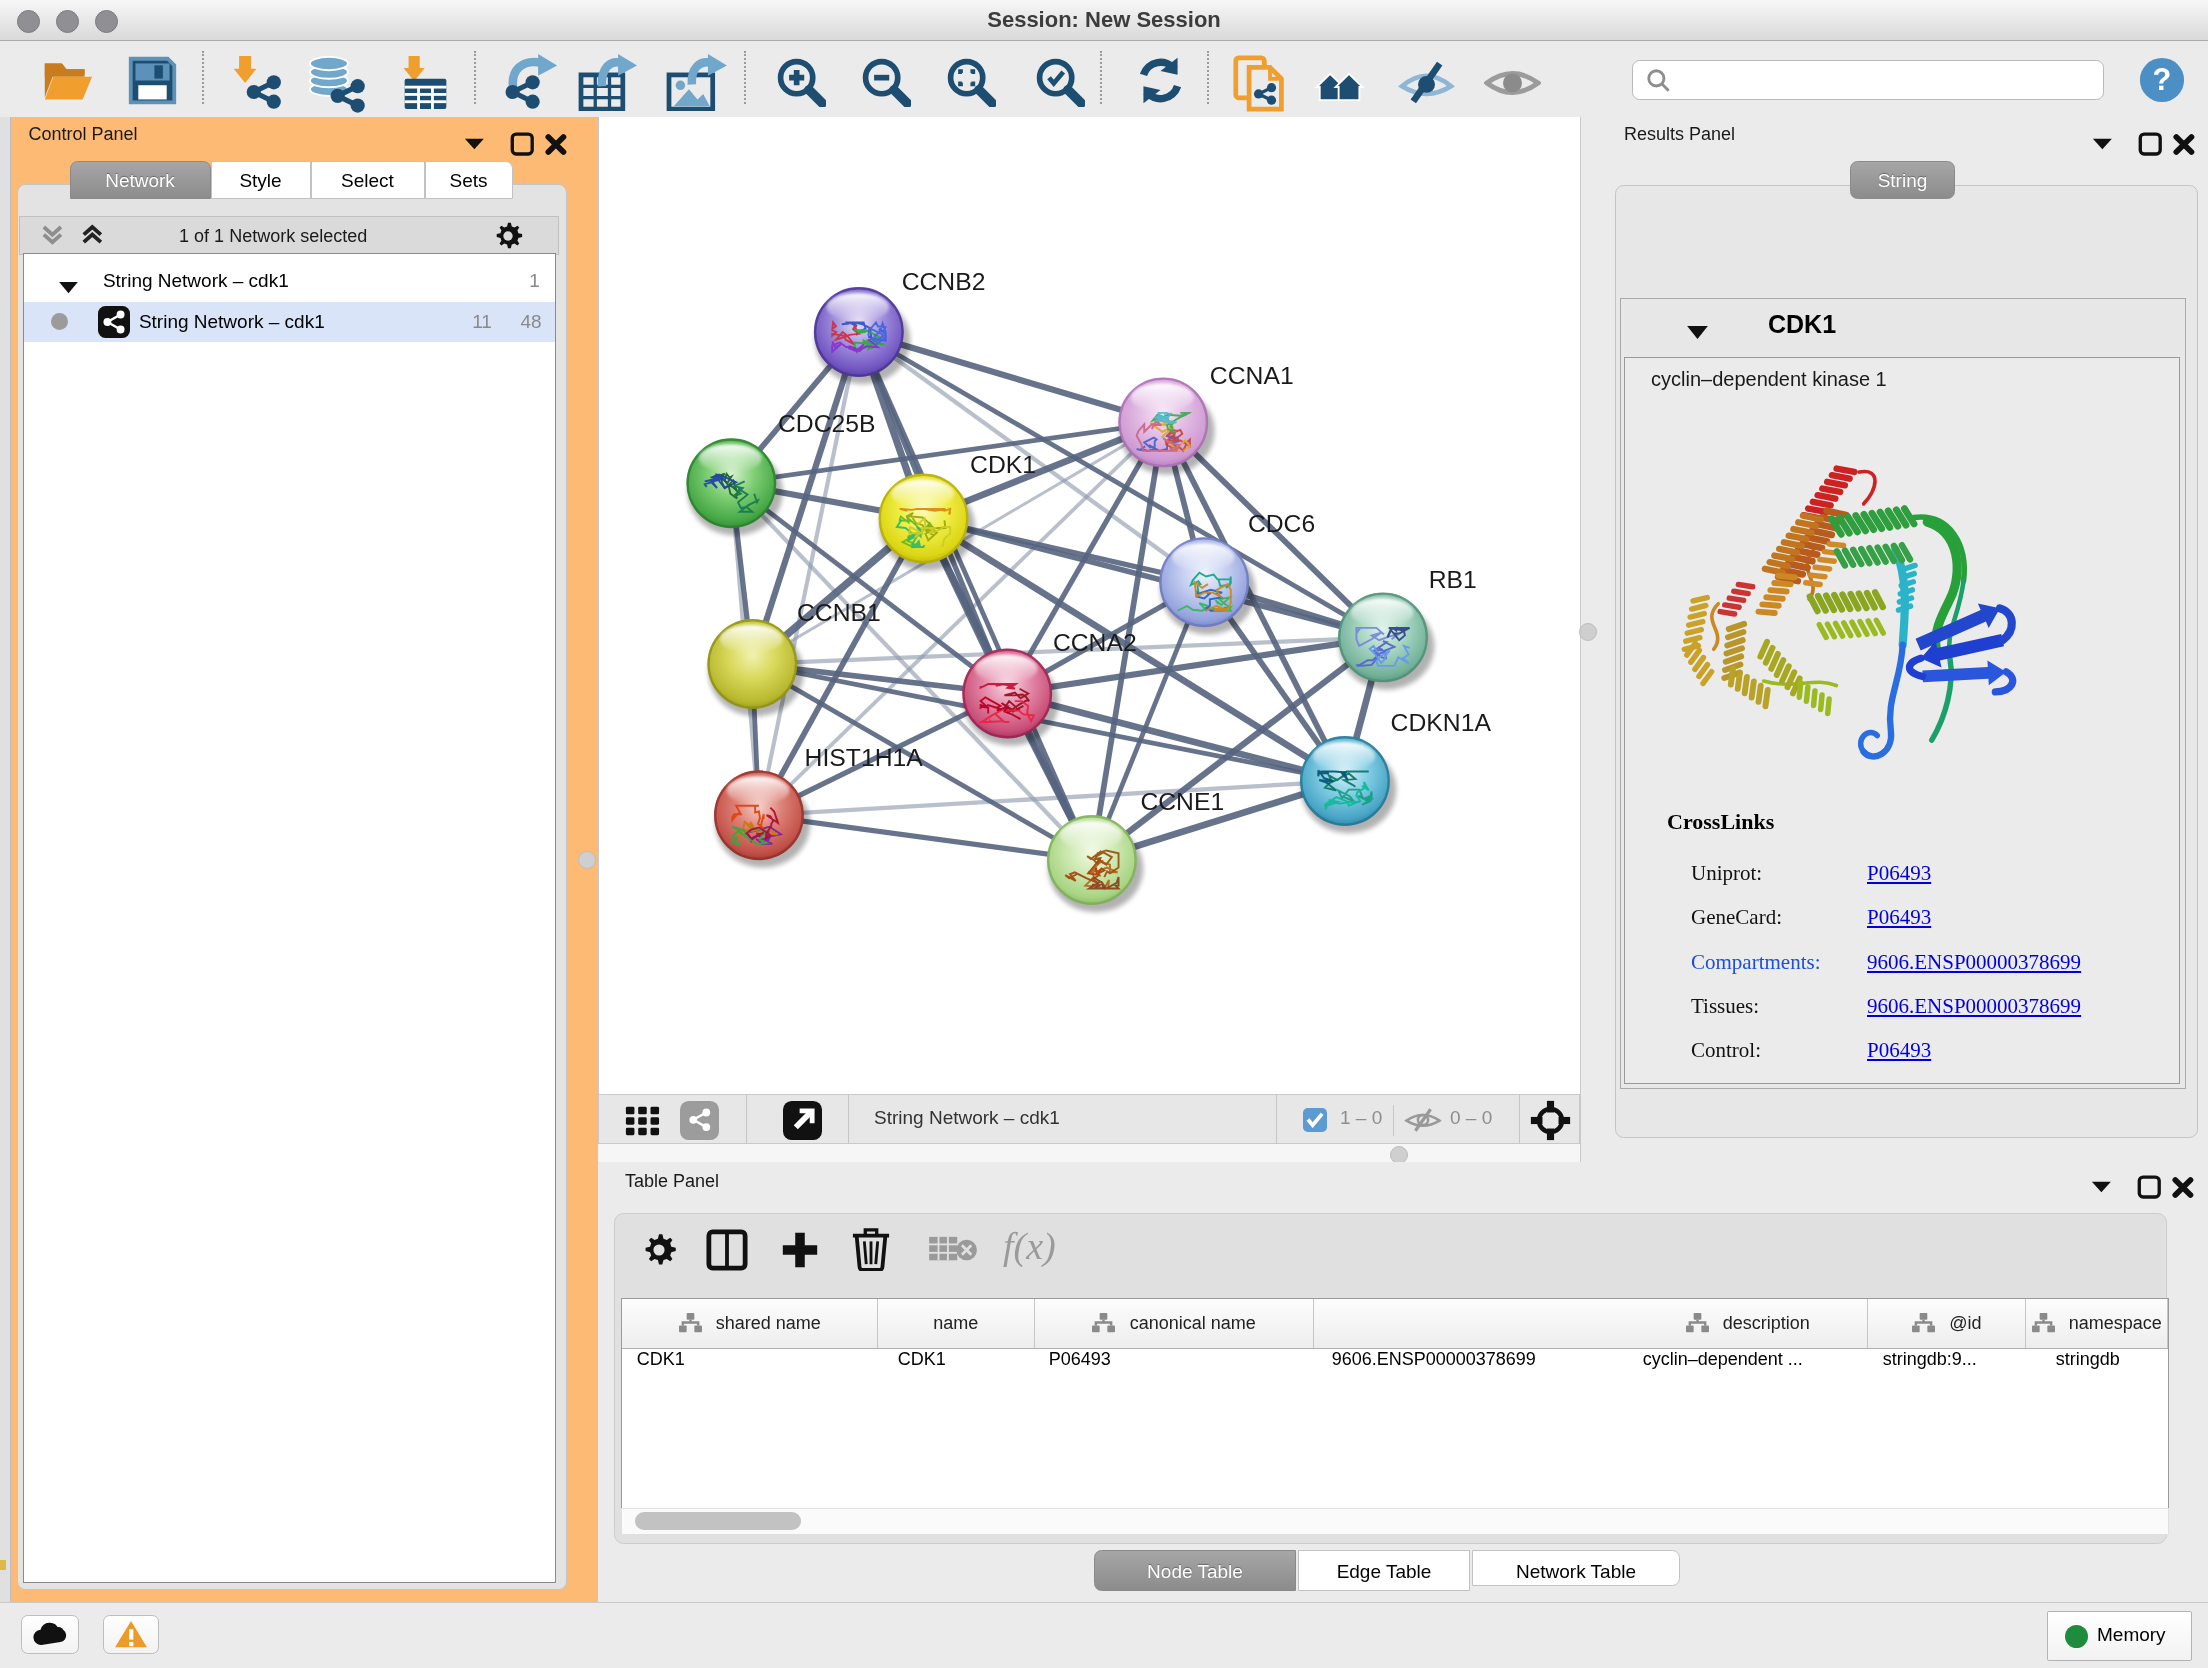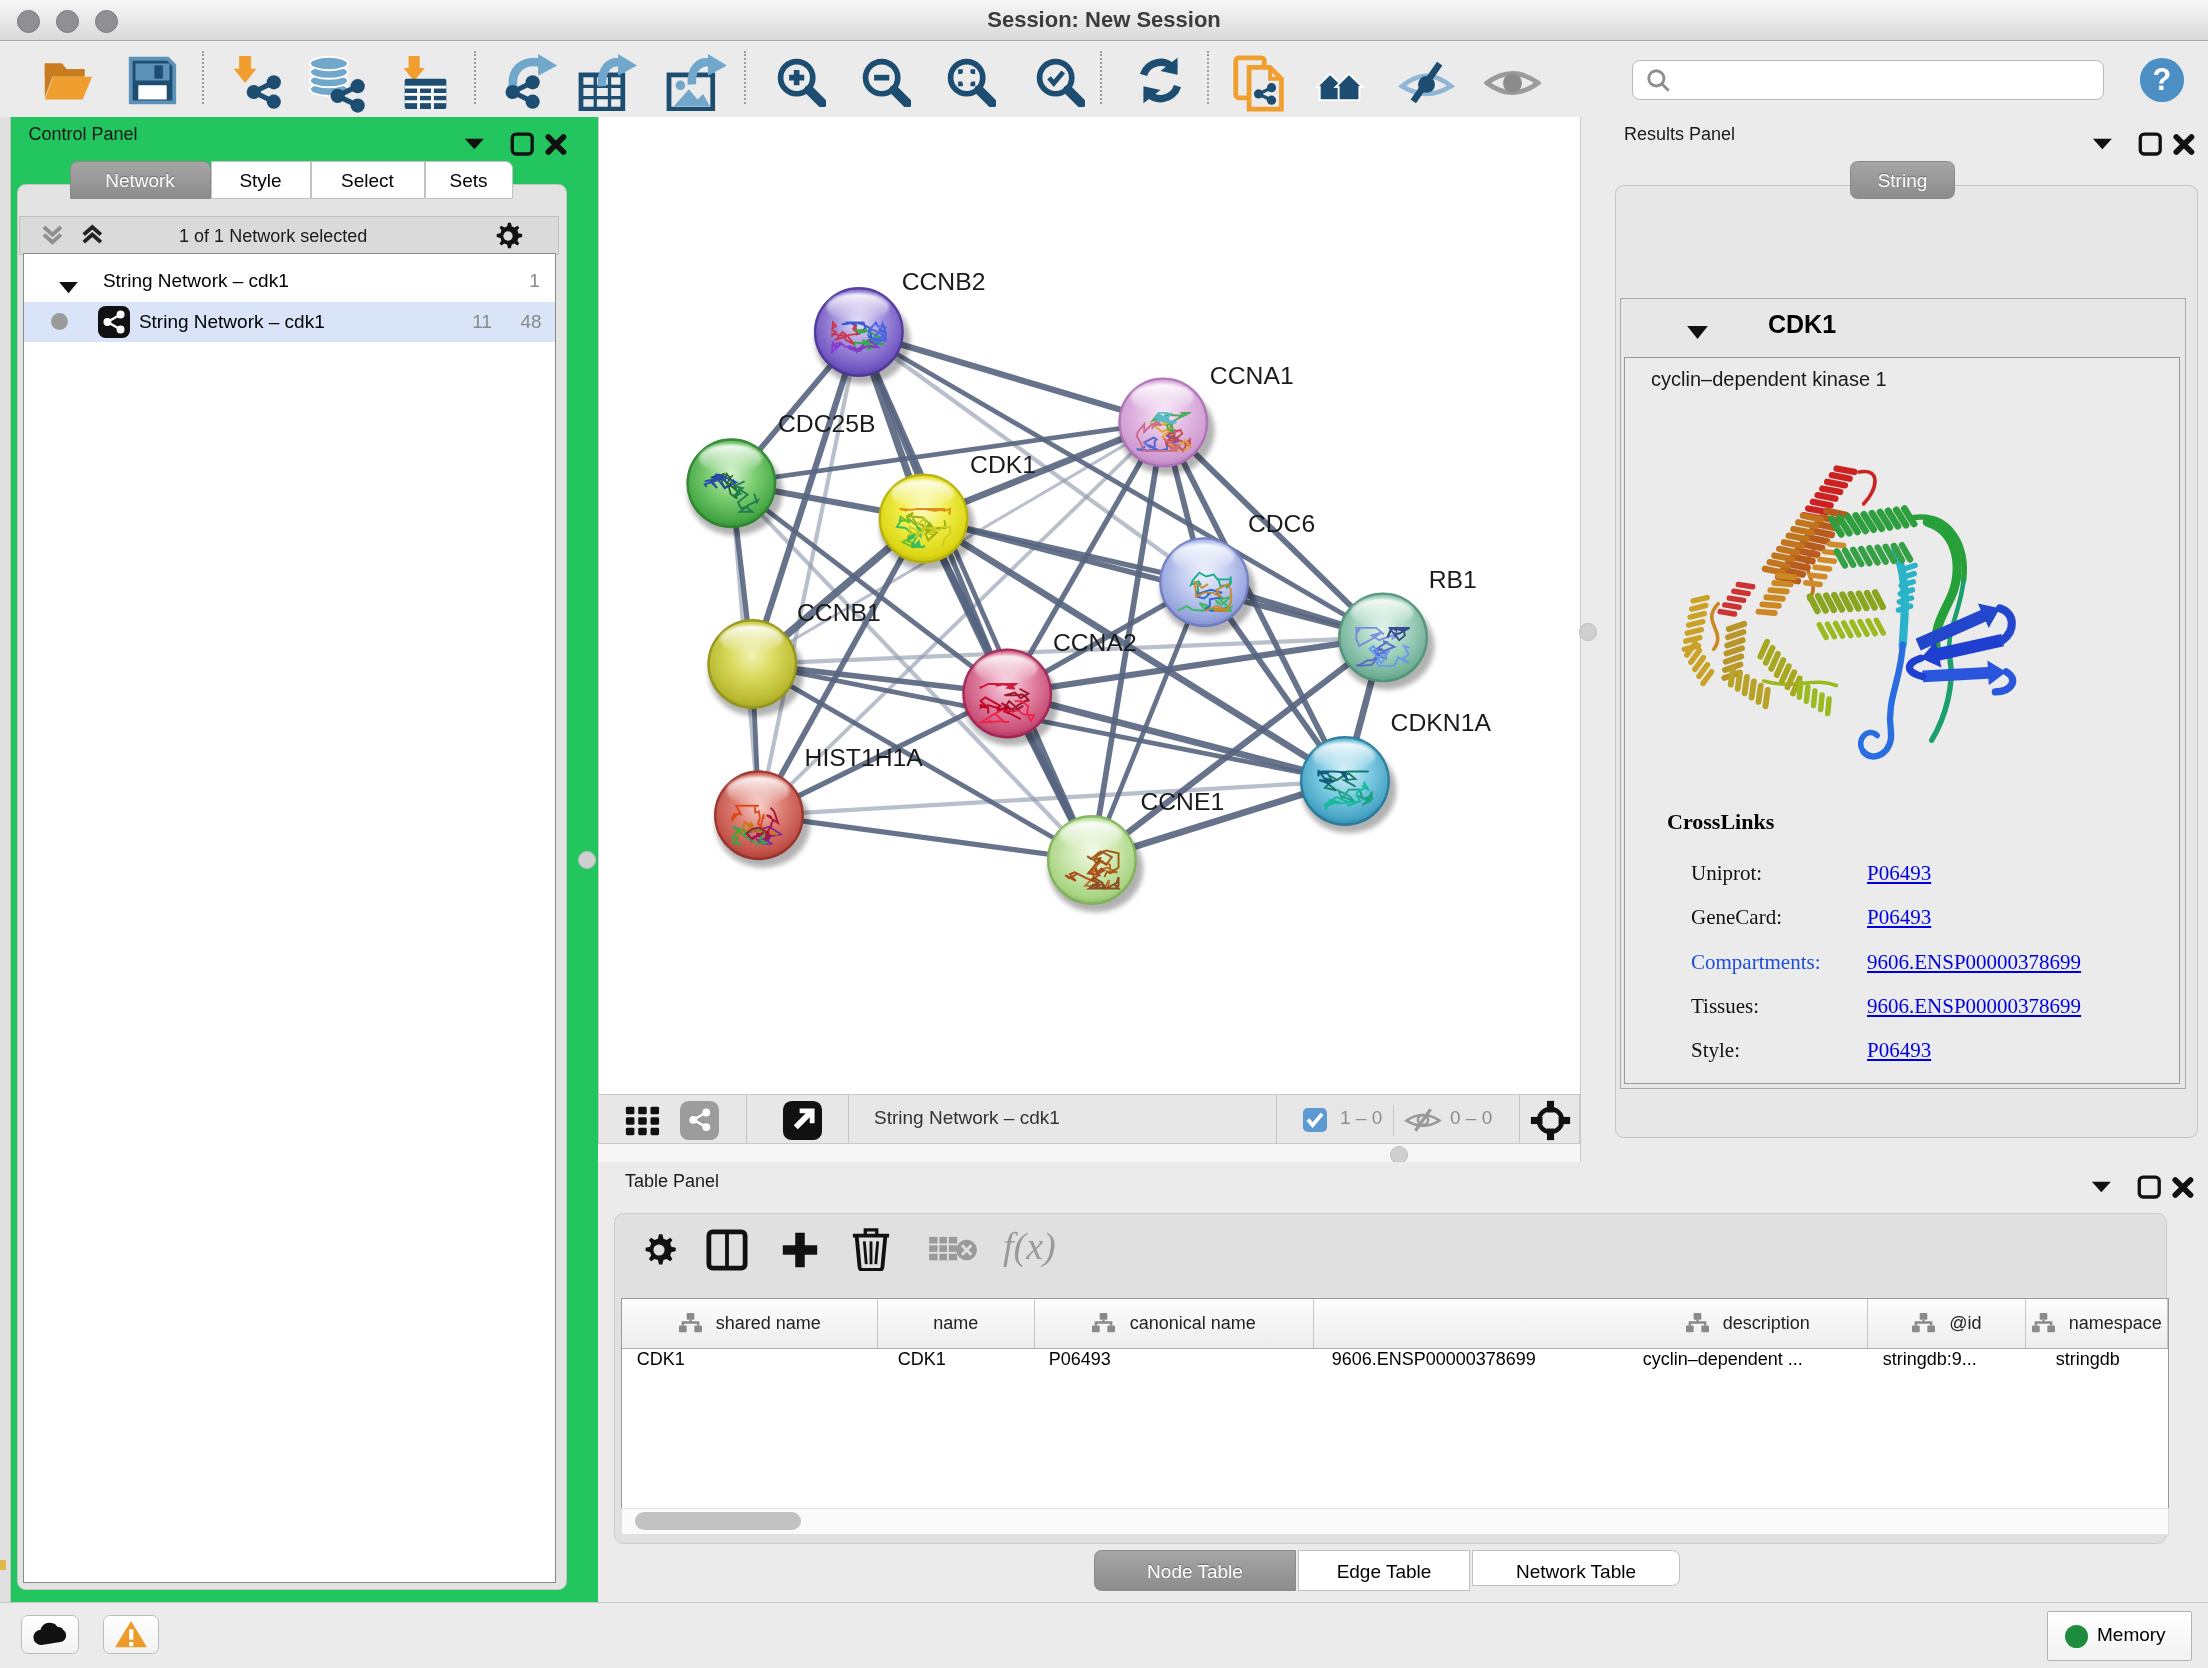--- a/index.html
+++ b/index.html
@@ -15,21 +15,21 @@
 
 #toolbar{left:0;top:41px;width:2208px;height:76px;background:#ebebeb;
   border-bottom:1px solid #c3c3c3;}
 .tbi{position:absolute;top:13.3px;}
 .tbsep{position:absolute;top:9.5px;width:0;height:53px;
   border-left:2.9px dotted #9b9b9b;}
 #searchbox{position:absolute;left:1632px;top:19px;width:470px;height:38px;
   background:#fff;border:1.9px solid #b9b9b9;border-radius:7.6px;}
 
 #leftsliver{left:0;top:117px;width:10.5px;height:1488px;background:#e0e0e0;border-right:1px solid #bdbdbd;box-sizing:border-box;}
-#cpanel{left:10.5px;top:117px;width:588px;height:1488px;background:#22c55e;}
+#cpanel{left:10.5px;top:117px;width:588px;height:1488px;background:#fdba74;}
 #netview{left:598px;top:117px;width:982px;height:977px;background:#fff;
   border-left:1px solid #c9c9c9;border-right:1px solid #c9c9c9;}
 #netbar{left:598px;top:1094px;width:982px;height:50px;background:#e7e7e7;
   border:1px solid #c9c9c9;box-sizing:border-box;}
 #hsplit{left:598px;top:1144px;width:982px;height:18px;background:#f6f6f6;}
 #rpanel{left:1580px;top:117px;width:629px;height:1488px;background:#ebebeb;
   border-left:1px solid #c9c9c9;}
 #tpanel{left:598px;top:1162px;width:1610px;height:443px;background:#ebebeb;}
 #statusbar{left:0;top:1602px;width:2208px;height:67px;background:#ebebeb;
   border-top:1px solid #c9c9c9;}
@@ -742,21 +742,21 @@
     </svg>
   <span style="position:absolute;left:86px;top:692px;font-family:'Liberation Serif',serif;font-size:22px;font-weight:bold;color:#000;">CrossLinks</span>
   <span style="position:absolute;left:110px;top:744px;font-family:'Liberation Serif',serif;font-size:21px;color:#111;">Uniprot:</span>
     <a class="link" style="position:absolute;left:286px;top:744px;font-family:'Liberation Serif',serif;font-size:21px;">P06493</a>
 <span style="position:absolute;left:110px;top:788px;font-family:'Liberation Serif',serif;font-size:21px;color:#111;">GeneCard:</span>
     <a class="link" style="position:absolute;left:286px;top:788px;font-family:'Liberation Serif',serif;font-size:21px;">P06493</a>
 <span style="position:absolute;left:110px;top:833px;font-family:'Liberation Serif',serif;font-size:21px;color:#1d4ed8;">Compartments:</span>
     <a class="link" style="position:absolute;left:286px;top:833px;font-family:'Liberation Serif',serif;font-size:21px;">9606.ENSP00000378699</a>
 <span style="position:absolute;left:110px;top:877px;font-family:'Liberation Serif',serif;font-size:21px;color:#111;">Tissues:</span>
     <a class="link" style="position:absolute;left:286px;top:877px;font-family:'Liberation Serif',serif;font-size:21px;">9606.ENSP00000378699</a>
-<span style="position:absolute;left:110px;top:921px;font-family:'Liberation Serif',serif;font-size:21px;color:#111;">Style:</span>
+<span style="position:absolute;left:110px;top:921px;font-family:'Liberation Serif',serif;font-size:21px;color:#111;">Control:</span>
     <a class="link" style="position:absolute;left:286px;top:921px;font-family:'Liberation Serif',serif;font-size:21px;">P06493</a>
 
 </div>
 <div class="abs" id="tpanel">
   <div class="phead" style="left:27px;top:8.6px;">Table Panel</div>
 
   <svg class="pctl3" style="left:1492px;top:13.3px;" width="109" height="25" viewBox="0 0 115 26">
     <path d="M2 7 L22 7 L12 18 Z" fill="#111"></path>
     <rect x="52" y="2" width="21" height="21" rx="4" fill="none" stroke="#111" stroke-width="3.5"></rect>
     <path d="M90 5 L106 21 M106 5 L90 21" stroke="#111" stroke-width="6" fill="none" stroke-linecap="round"></path>

